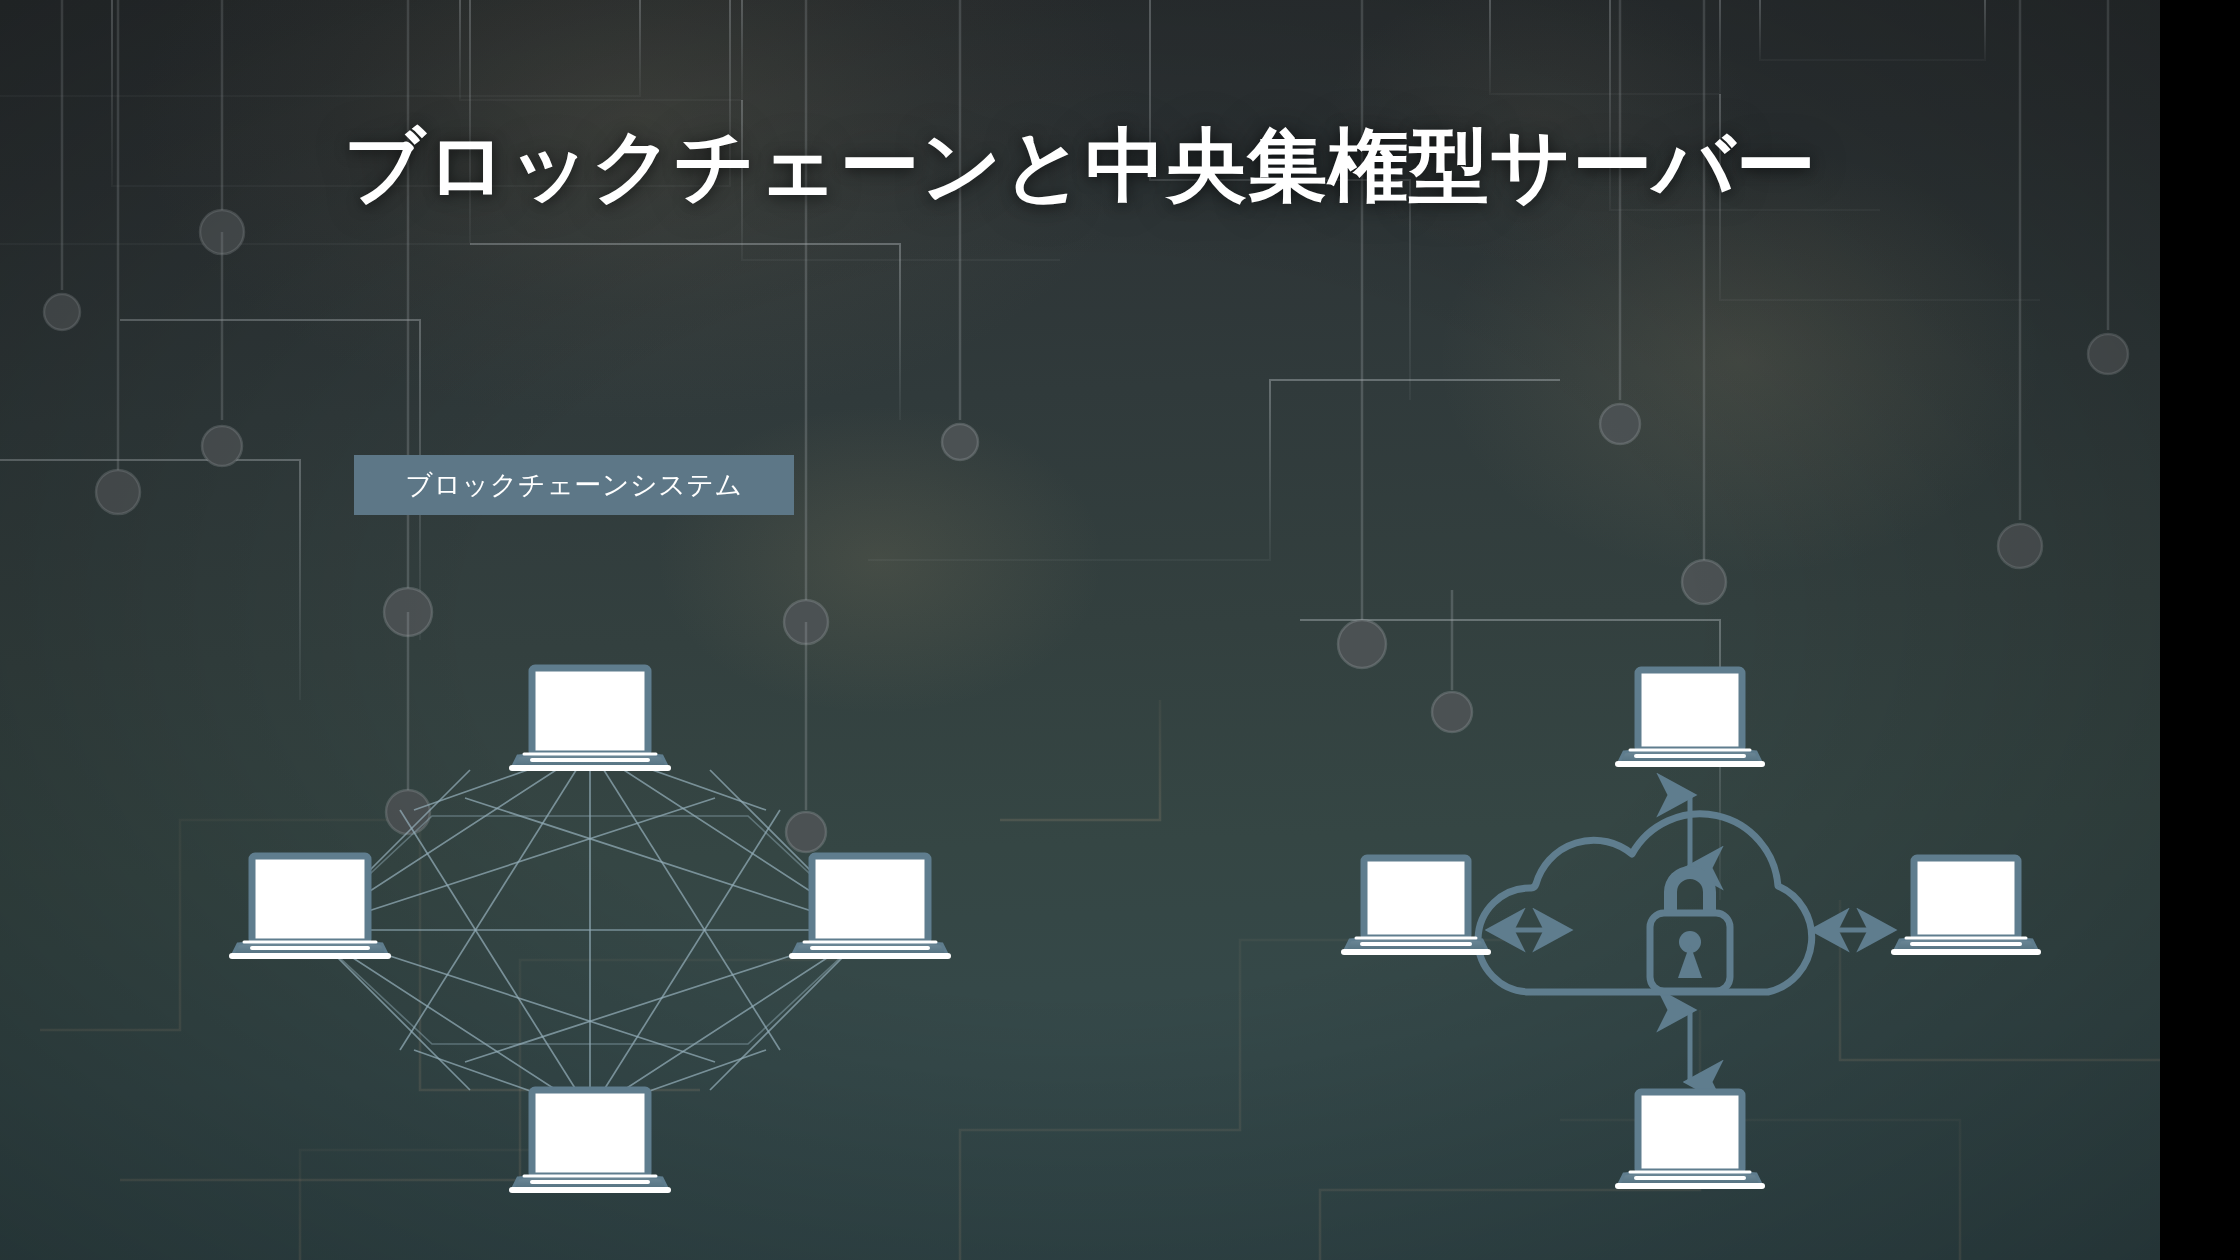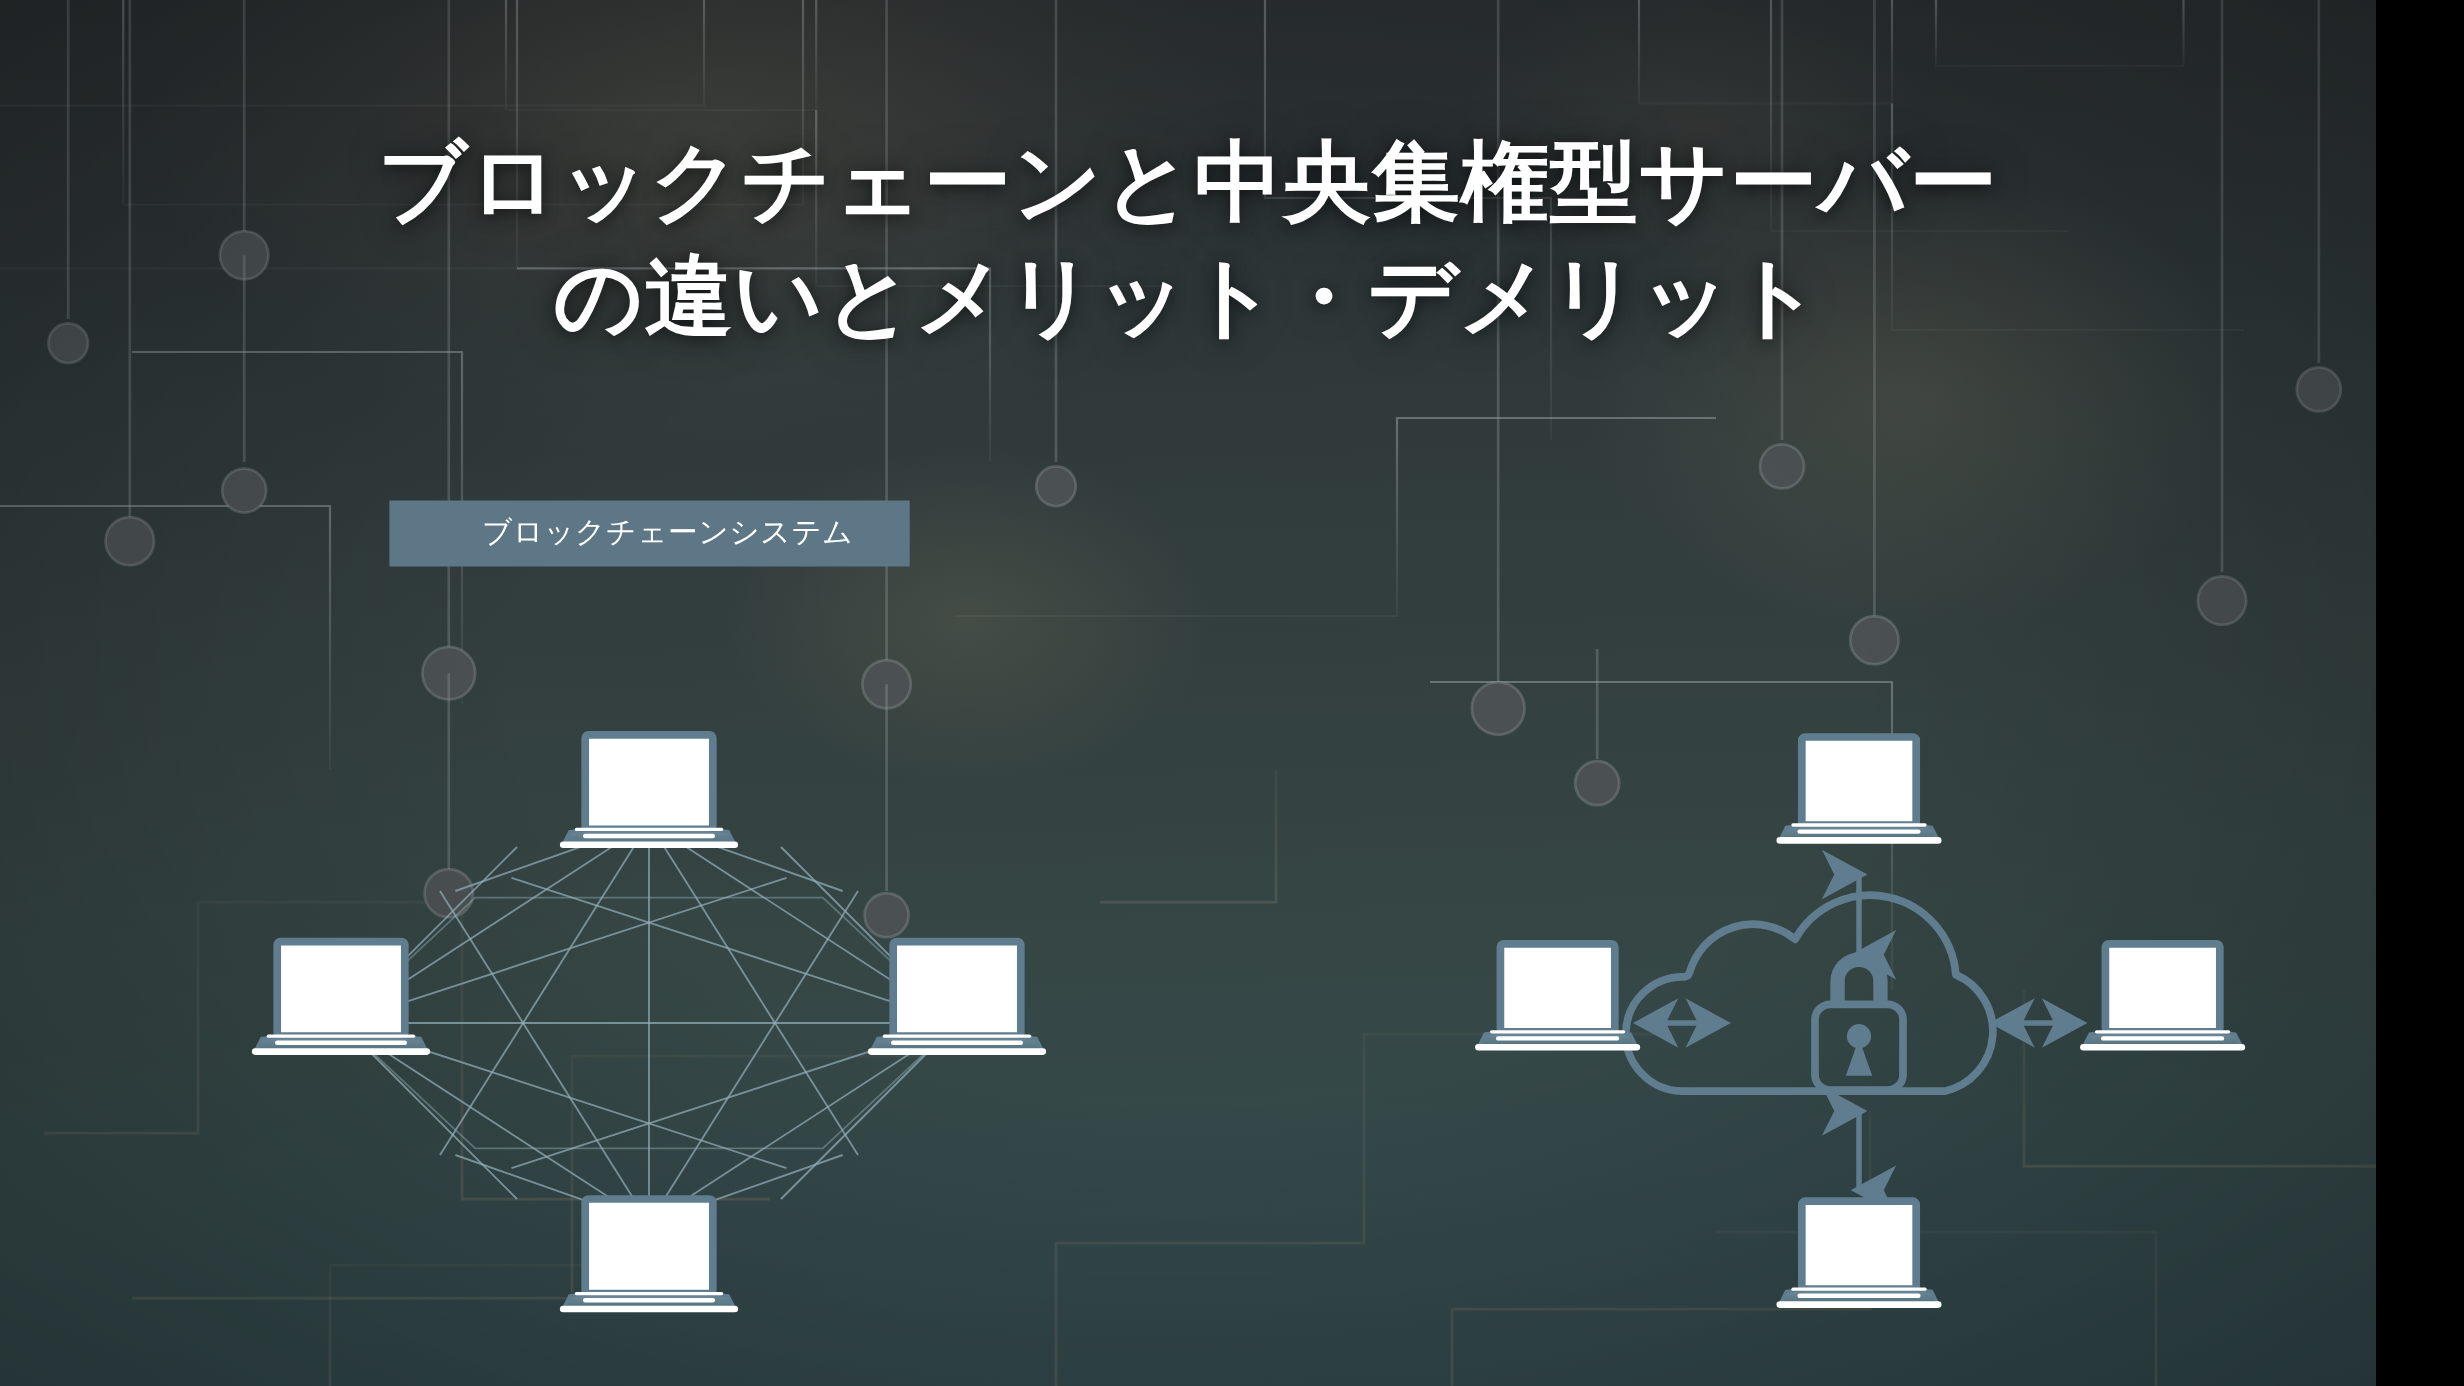--- a/index.html
+++ b/index.html
@@ -60,21 +60,21 @@
     position: absolute;
     height: 60px;
     line-height: 60px;
     background: #5d7787;
     color: #ffffff;
     font-size: 27px;
     text-align: center;
     font-family: "DejaVu Sans", "Liberation Sans", sans-serif;
     letter-spacing: 0.02em;
   }
-  #badge-left  { left: 354px;  top: 455px; width: 440px; padding-left: 33px; }
+  #badge-left  { left: 354px;  top: 455px; width: 440px; }
   #badge-right { left: 1470px; top: 455px; width: 440px; }
 
   
   .diagram { position: absolute; }
   #diagram-blockchain  { left: 170px;  top: 630px; width: 840px; height: 600px; }
   #diagram-centralized { left: 1270px; top: 630px; width: 840px; height: 600px; }
 
   .diagram svg { display: block; width: 100%; height: 100%; overflow: visible; }
 </style>
 </head>
@@ -201,21 +201,21 @@
         </g>
       <g>
           <path d="M960 0 V420"></path>
           <circle cx="960" cy="442" r="18"></circle>
         </g>
     </g>
   </svg>
 
   <div class="bg-vignette"></div>
 
-  <h1 class="title"><span>ブロックチェーンと中央集権型サーバー</span><br><span>の違いとメリット・デメリット</span></h1>
+  <h1 class="title"><span>ブロックチェーンと中央集権型サーバー</span><br></h1>
 
   <div class="badge" id="badge-left">ブロックチェーンシステム</div>
 
 
   <div class="diagram" id="diagram-blockchain">
     <svg viewBox="0 0 840 600" preserveAspectRatio="none">
       <defs>
         <linearGradient id="lapBodyL" x1="0" y1="0" x2="0" y2="1">
           <stop offset="0%" stop-color="#6f8a99"></stop>
           <stop offset="100%" stop-color="#52707f"></stop>

